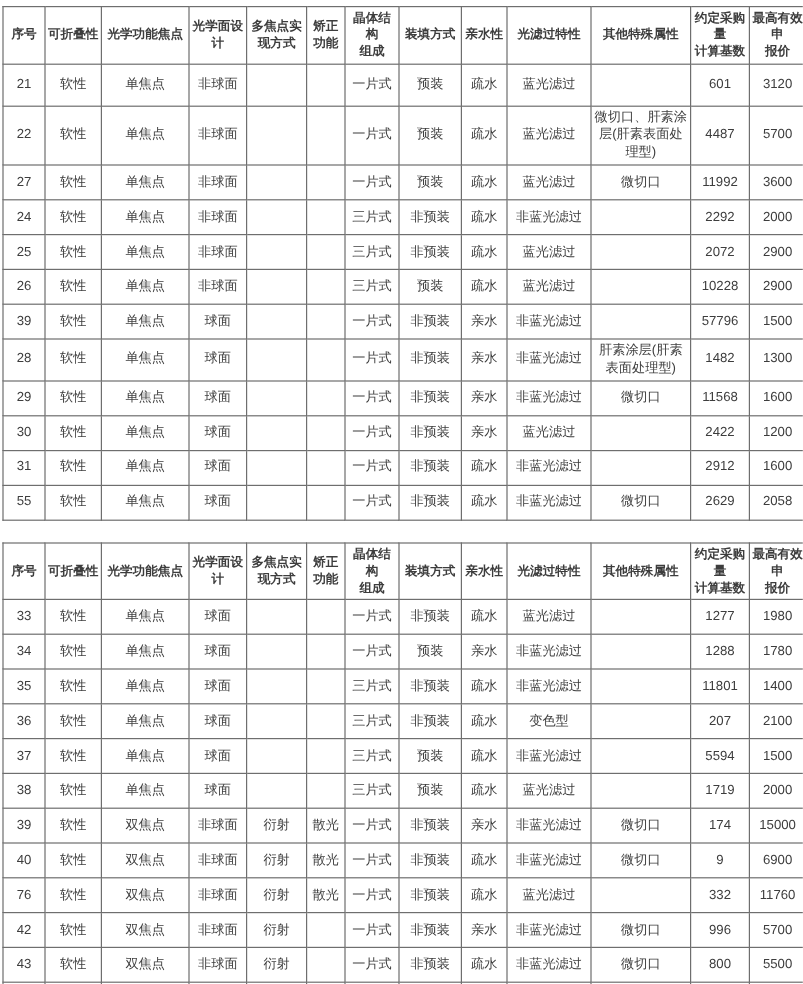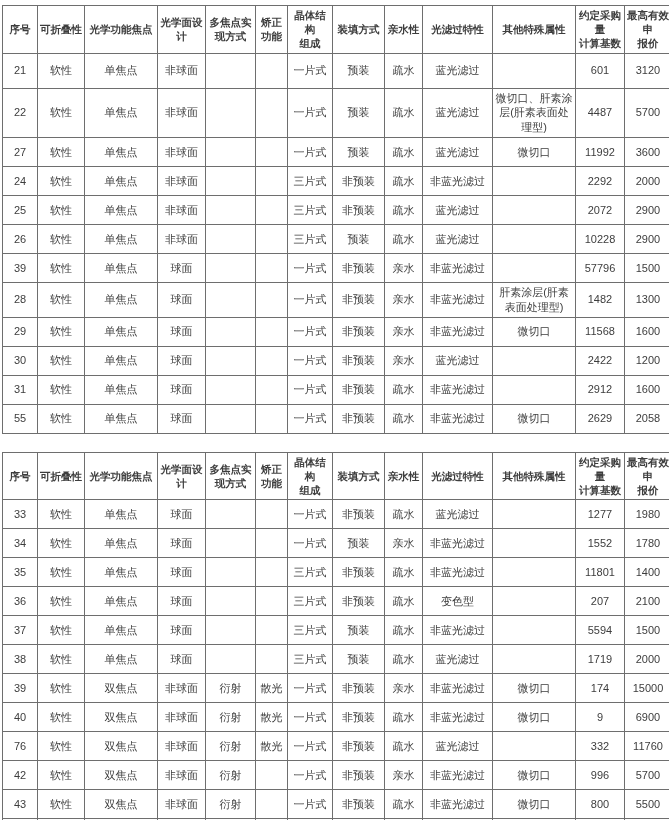--- a/index.html
+++ b/index.html
@@ -329,21 +329,21 @@
           <td>软性</td>
           <td>单焦点</td>
           <td>球面</td>
           <td></td>
           <td></td>
           <td>一片式</td>
           <td>预装</td>
           <td>亲水</td>
           <td>非蓝光滤过</td>
           <td></td>
-          <td>1552</td>
+          <td>1288</td>
           <td>1780</td>
         </tr>
         <tr>
           <td>35</td>
           <td>软性</td>
           <td>单焦点</td>
           <td>球面</td>
           <td></td>
           <td></td>
           <td>三片式</td>

